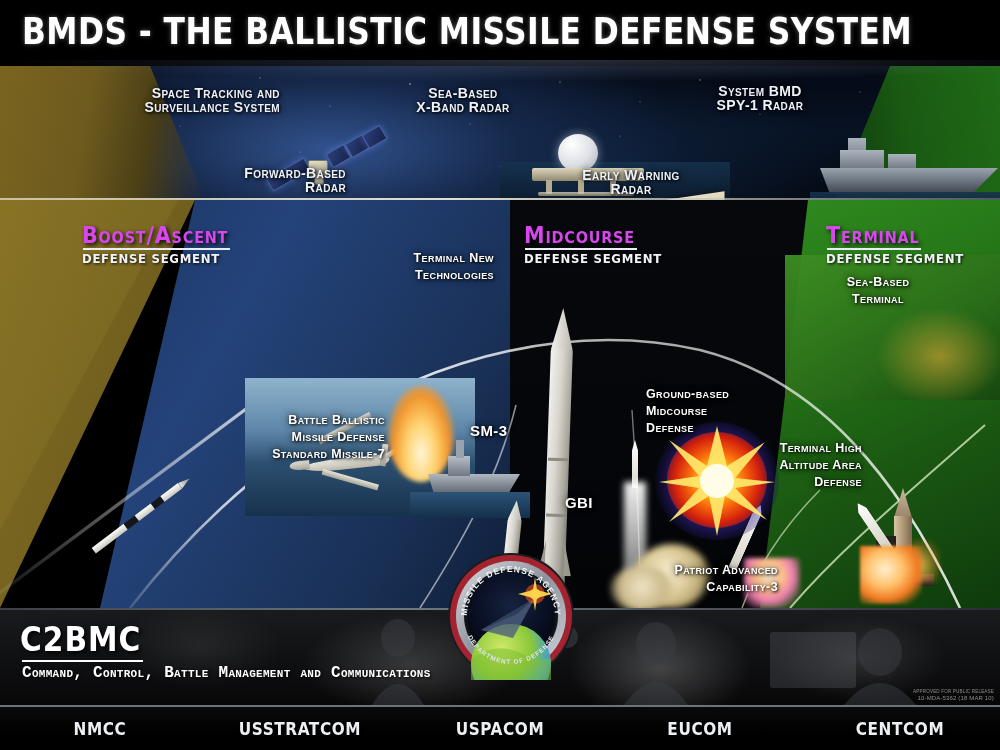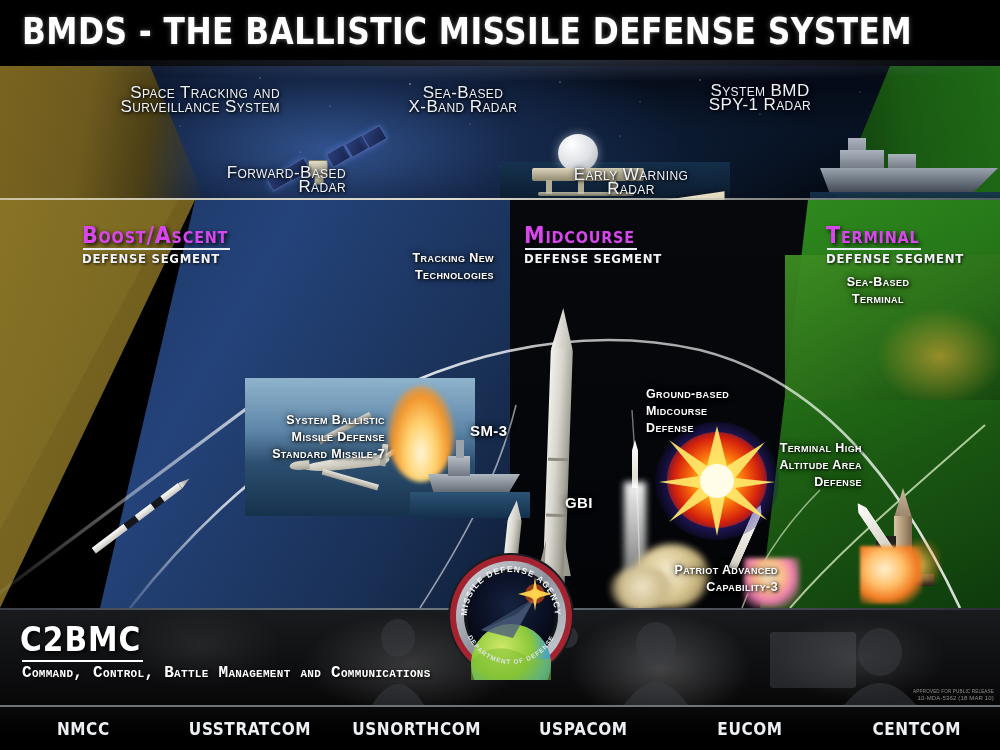--- a/index.html
+++ b/index.html
@@ -49,21 +49,21 @@
     clip-path:polygon(0 0, 150px 0, 205px 134px, 0 134px);
   }
   .sensors-right-wedge {
     position:absolute; right:0; top:0; width:205px; height:134px;
     background:linear-gradient(260deg,#1f6b16 0%, #1a5a13 45%, #11400d 75%, rgba(10,16,12,0) 100%);
     clip-path:polygon(205px 0, 205px 134px, 40px 134px, 95px 0);
   }
 
   .sensor-label {
     position:absolute; z-index:8; color:#eef2fa;
-    font-size:17px; font-weight:normal; line-height:14px;
+    font-size:14px; font-weight:bold; line-height:14px;
     letter-spacing:.4px;
     font-variant:small-caps; font-feature-settings:"smcp";
     text-shadow:1px 1px 3px #000, 0 0 6px rgba(0,0,0,.9);
   }
   .sensor-label.ctr { text-align:center; }
   .sensor-label.rgt { text-align:right; }
 
   
   .sat { position:absolute; z-index:4; }
   .sat-panel {
@@ -497,26 +497,26 @@
       <div class="seg-title">Midcourse</div>
       <div class="seg-sub">DEFENSE SEGMENT</div>
     </div>
 
     <div class="seg-header" style="left:826px; top:22px;">
       <div class="seg-title">Terminal</div>
       <div class="seg-sub">DEFENSE SEGMENT</div>
     </div>
 
     <div class="sys-label rgt" style="left:338px; top:50px; width:156px;">
-      <div>Tracking New</div>
+      <div>Terminal New</div>
       <div>Technologies</div>
     </div>
 
     <div class="sys-label rgt" style="left:220px; top:212px; width:165px;">
-      <div>System Ballistic</div>
+      <div>Battle Ballistic</div>
       <div>Missile Defense</div>
       <div>Standard Missile-7</div>
     </div>
 
     <div class="sys-label plain" style="left:470px; top:222px; width:60px; font-size:15px;">
       <div>SM-3</div>
     </div>
 
     <div class="sys-label" style="left:646px; top:186px; width:150px;">
       <div>Ground-based</div>
@@ -624,19 +624,18 @@
     <g fill="#dfe3e8" font-family="'Liberation Sans',sans-serif" font-size="6.4" font-weight="bold" letter-spacing="1">
       <text>
         <textPath href="#arcBot" startOffset="50%" text-anchor="middle">DEPARTMENT OF DEFENSE</textPath>
       </text>
     </g>
   </svg>
 
   <div class="cmd-bar">
     <div class="cmd-item">NMCC</div>
     <div class="cmd-item">USSTRATCOM</div>
-    <div class="cmd-item">USNORTHCOM</div>
     <div class="cmd-item">USPACOM</div>
     <div class="cmd-item">EUCOM</div>
     <div class="cmd-item">CENTCOM</div>
   </div>
 
 </div>
 
 </body></html>

